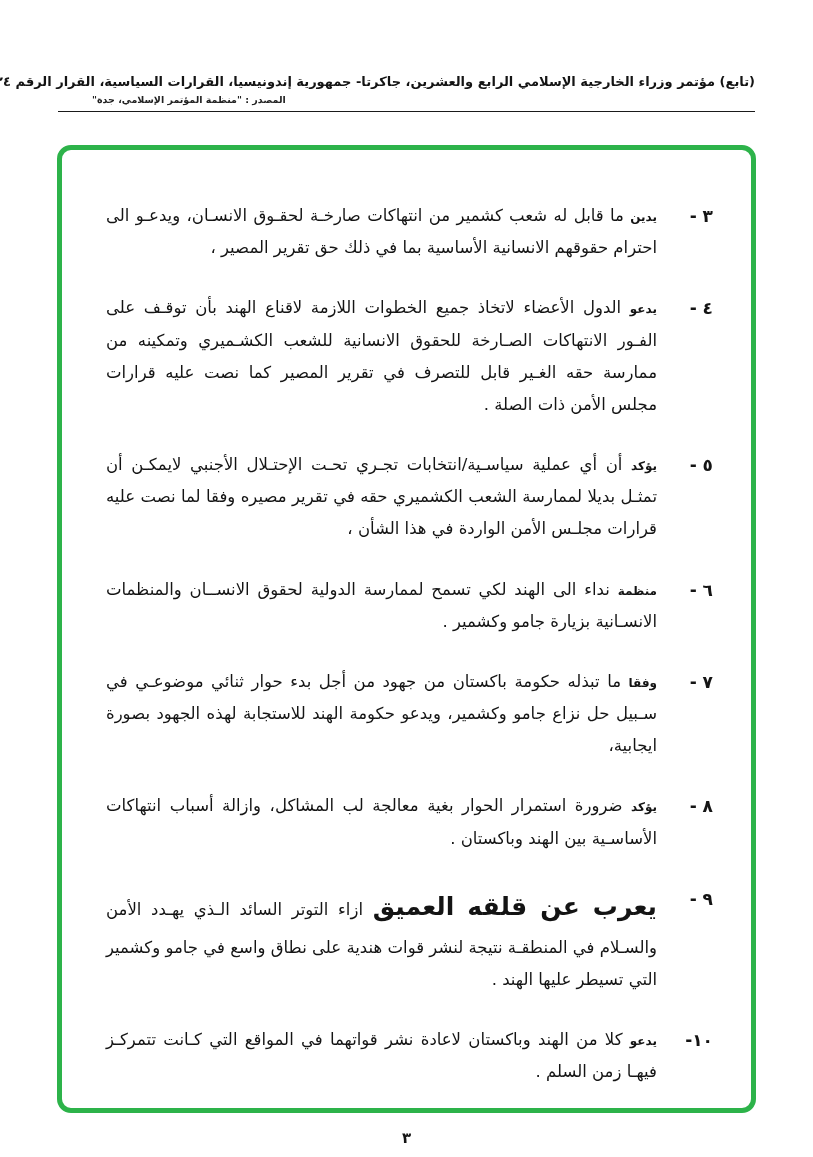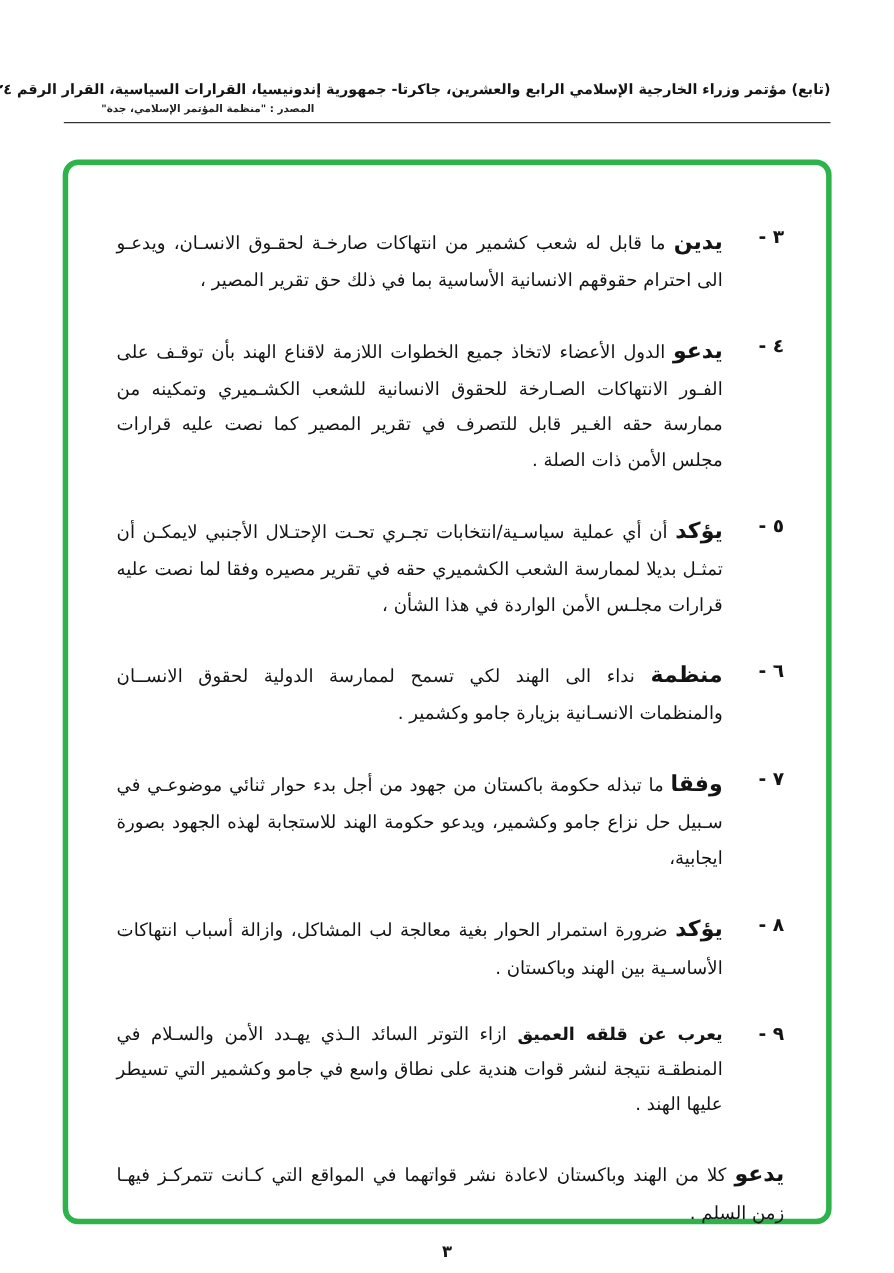--- a/index.html
+++ b/index.html
@@ -71,24 +71,24 @@
     font-weight: bold;
     font-size: 17px;
     white-space: nowrap;
   }
   .item-body {
     flex: 1;
     text-align: justify;
   }
   .item-lead {
     font-weight: bold;
-    font-size: 20px;
+    font-size: 12px;
   }
   .item.big .item-lead {
-    font-size: 16px;
+    font-size: 25px;
   }
 
   
   .page-number {
     position: absolute;
     bottom: 10px;
     left: 0;
     width: 100%;
     text-align: center;
     font-size: 15px;
@@ -136,19 +136,20 @@
       <span class="item-marker">٨ -</span>
       <span class="item-body"><b class="item-lead">يؤكد</b> <span>ضرورة استمرار الحوار بغية معالجة لب المشاكل، وازالة أسباب انتهاكات الأساسـية بين الهند وباكستان .</span></span>
     </div>
 
     <div class="item big">
       <span class="item-marker">٩ -</span>
       <span class="item-body"><b class="item-lead">يعرب عن قلقه العميق</b> <span>ازاء التوتر السائد الـذي يهـدد الأمن والسـلام في المنطقـة نتيجة لنشر قوات هندية على نطاق واسع في جامو وكشمير التي تسيطر عليها الهند .</span></span>
     </div>
 
     <div class="item">
+      <span class="item-marker">١٠-</span>
       <span class="item-body"><b class="item-lead">يدعو</b> <span>كلا من الهند وباكستان لاعادة نشر قواتهما في المواقع التي  كـانت تتمركـز فيهـا زمن السلم .</span></span>
     </div>
 
   </div>
 </div>
 
 <div class="page-number">٣</div>
 
 </body></html>

